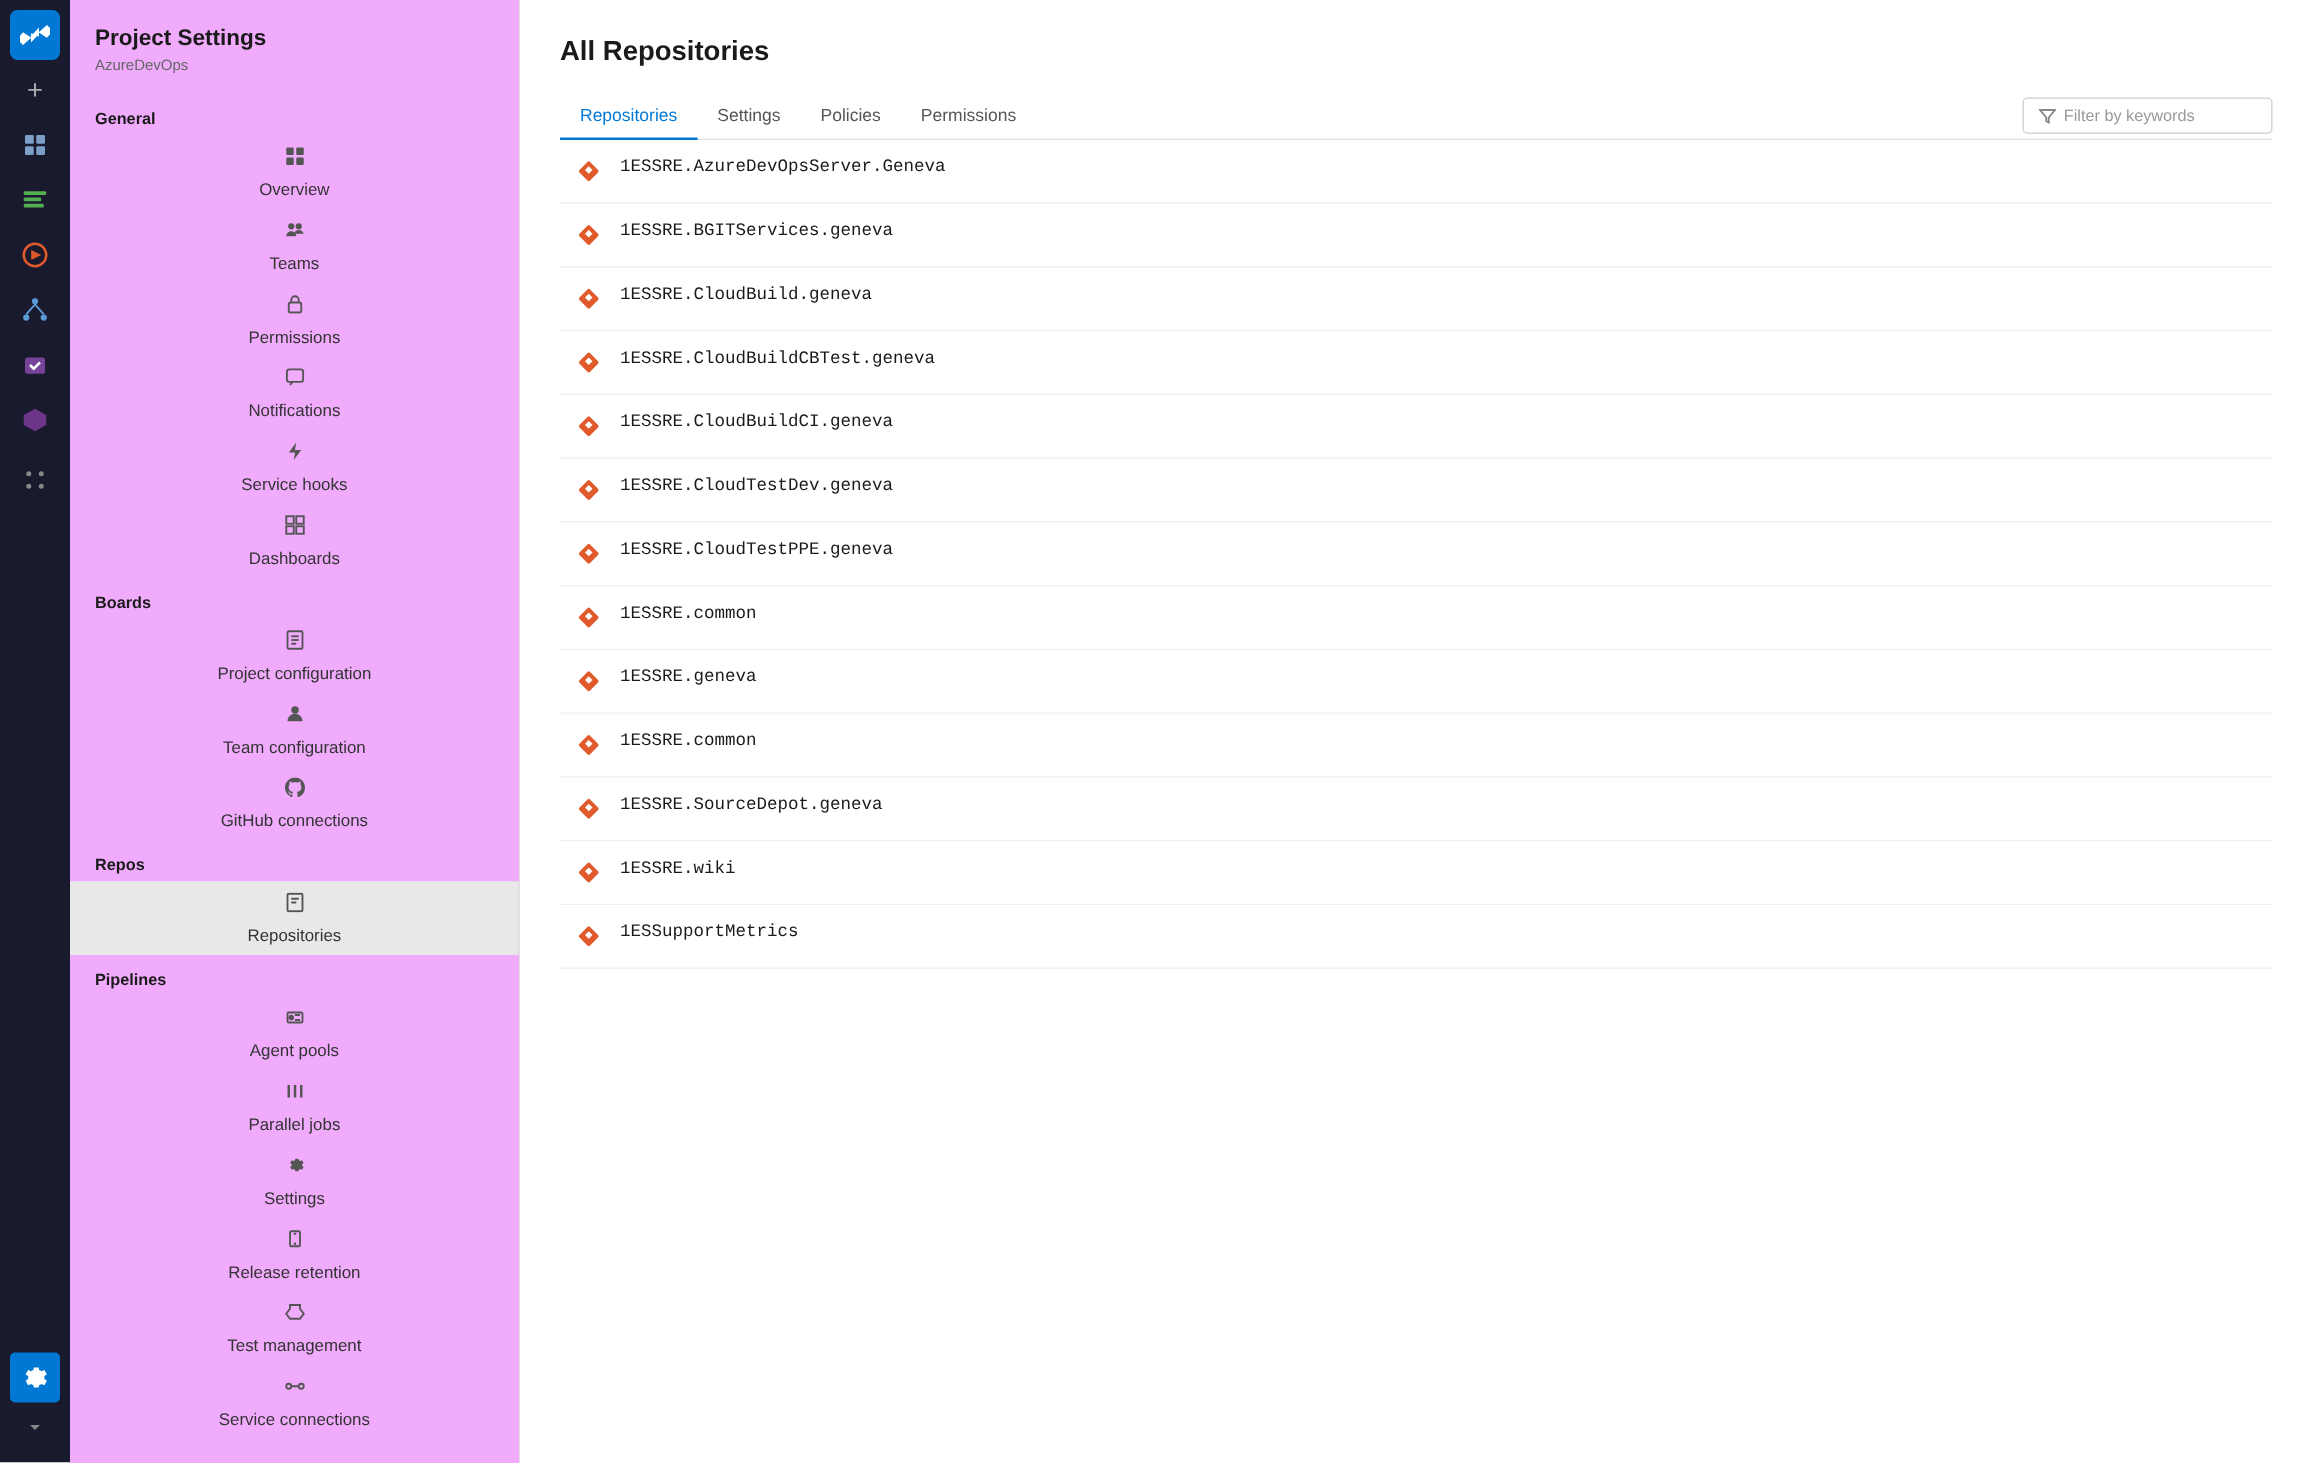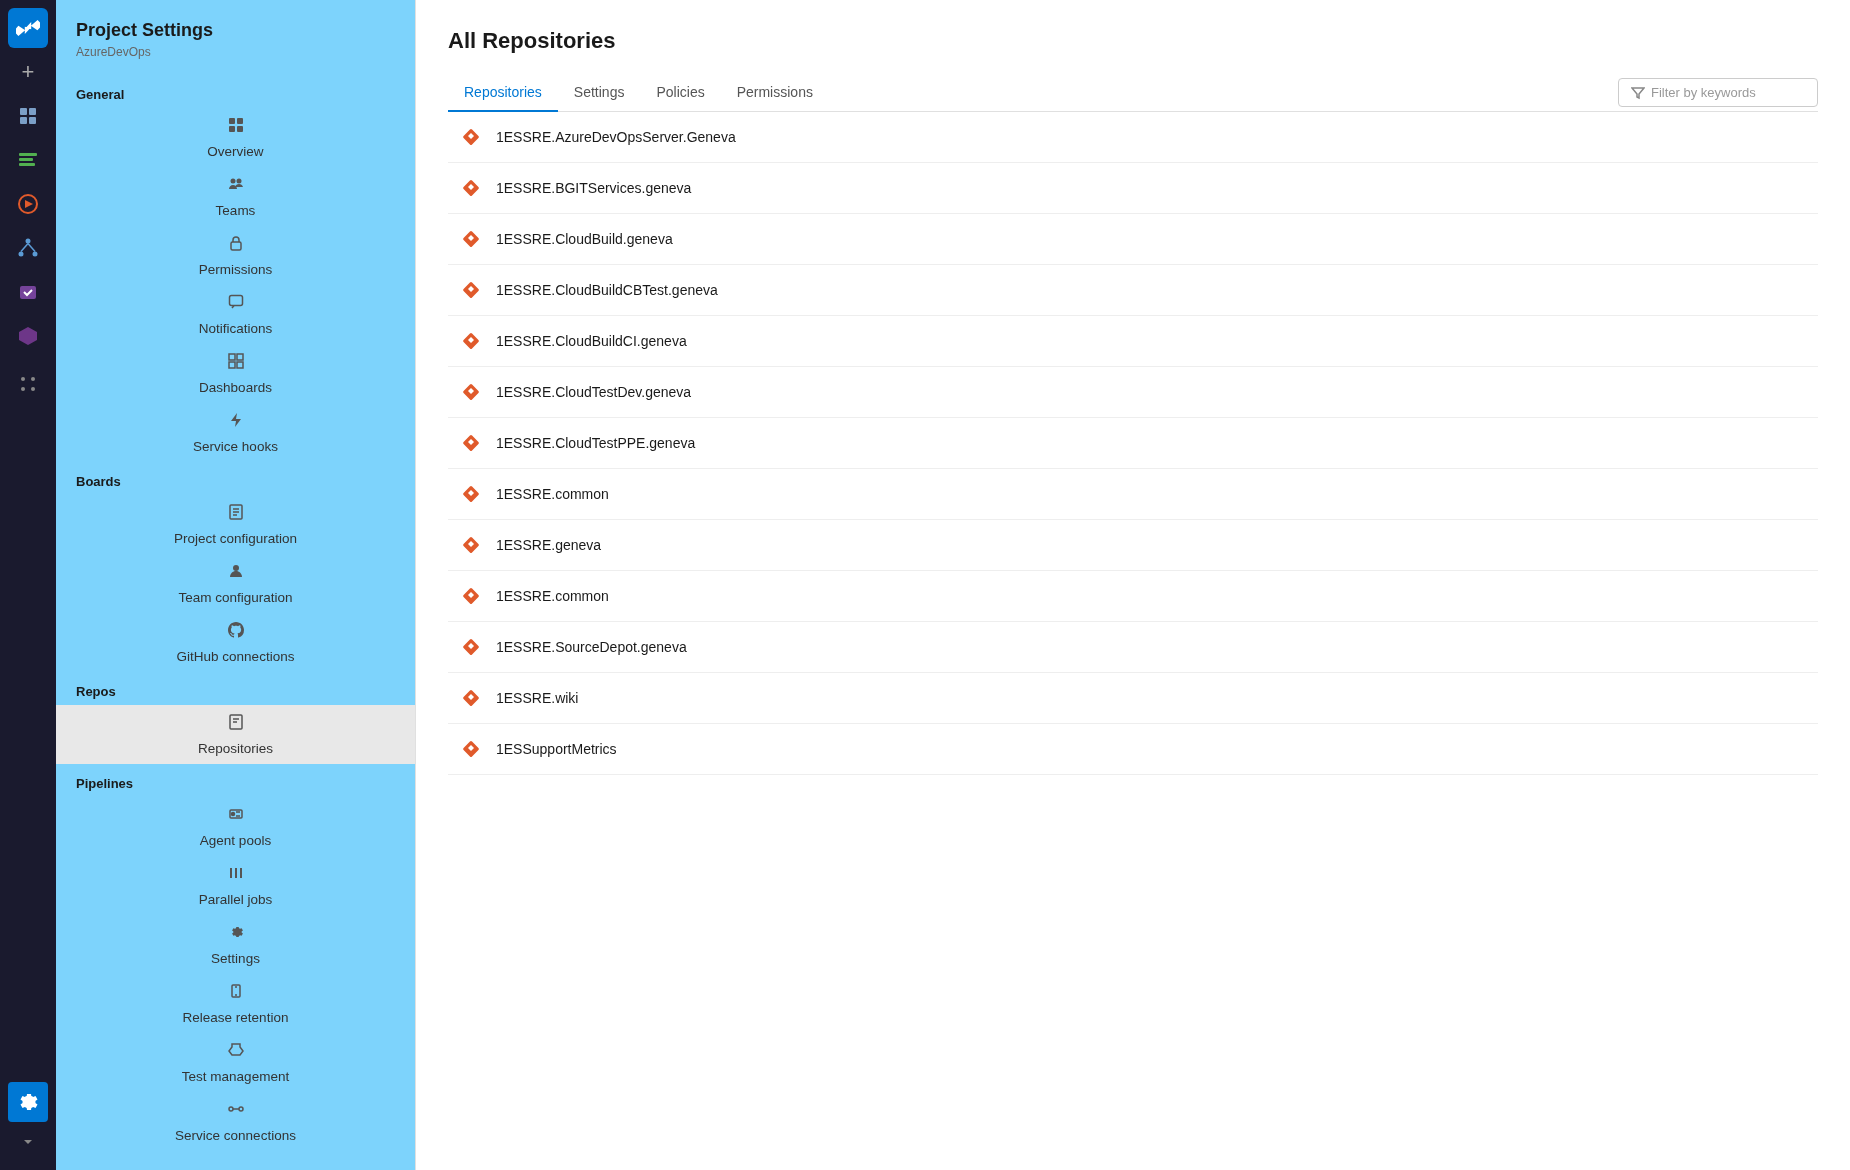--- a/index.html
+++ b/index.html
@@ -26,21 +26,21 @@
       cursor: pointer;
       color: #ccc;
       font-size: 18px;
     }
     .icon-rail-item.settings-active { background: #0078d4; color: white; }
     .icon-rail-spacer { flex: 1; }
 
     
     .sidebar {
       width: 360px;
-      background: #7dd3fc;
+      background: #f0abfc;
       border-right: 1px solid #e0e0e0;
       overflow-y: auto;
       flex-shrink: 0;
       padding-bottom: 20px;
     }
     .sidebar-title {
       font-size: 18px;
       font-weight: 600;
       color: #1a1a1a;
       padding: 20px 20px 4px 20px;
@@ -131,25 +131,26 @@
       background: white;
       min-width: 200px;
     }
 
     
     .repo-list {
       margin-top: 0;
     }
     .repo-row {
       display: flex;
-      align-items: center;
+      align-items: flex-start;
       gap: 14px;
       padding: 14px 12px;
       border-bottom: 1px solid #eee;
       cursor: pointer;
+      font-family: Liberation Mono, monospace;
     }
     .repo-name {
       font-size: 14px;
       color: #1a1a1a;
     }
 
     
     .diamond-icon {
       width: 22px;
       height: 22px;
@@ -296,37 +297,37 @@
       <svg width="16" height="16" viewBox="0 0 16 16" fill="none" stroke="#555" stroke-width="1.5">
           <rect x="1.5" y="1.5" width="13" height="10" rx="2"></rect>
           <path d="M4 14l2-2.5"></path>
         </svg>
     </span>
     <span>Notifications</span>
   </div>
 
   <div class="sidebar-item">
     <span class="icon">
+      <svg width="16" height="16" viewBox="0 0 16 16" fill="#555">
+          <path d="M9 1L3 9h5l-1 6 6-8H8z"></path>
+        </svg>
+    </span>
+    <span>Service hooks</span>
+  </div>
+
+  <div class="sidebar-item">
+    <span class="icon">
       <svg width="16" height="16" viewBox="0 0 16 16" fill="none" stroke="#555" stroke-width="1.5">
           <rect x="1" y="1" width="6" height="6"></rect>
           <rect x="9" y="1" width="6" height="6"></rect>
           <rect x="1" y="9" width="6" height="6"></rect>
           <rect x="9" y="9" width="6" height="6"></rect>
         </svg>
     </span>
     <span>Dashboards</span>
-  </div>
-
-  <div class="sidebar-item">
-    <span class="icon">
-      <svg width="16" height="16" viewBox="0 0 16 16" fill="#555">
-          <path d="M9 1L3 9h5l-1 6 6-8H8z"></path>
-        </svg>
-    </span>
-    <span>Service hooks</span>
   </div>
 
   <div class="sidebar-section-header">Boards</div>
 
   <div class="sidebar-item">
     <span class="icon">
       <svg width="16" height="16" viewBox="0 0 16 16" fill="none" stroke="#555" stroke-width="1.5">
           <rect x="2" y="1" width="12" height="14" rx="1"></rect>
           <line x1="5" y1="5" x2="11" y2="5"></line>
           <line x1="5" y1="8" x2="11" y2="8"></line>

